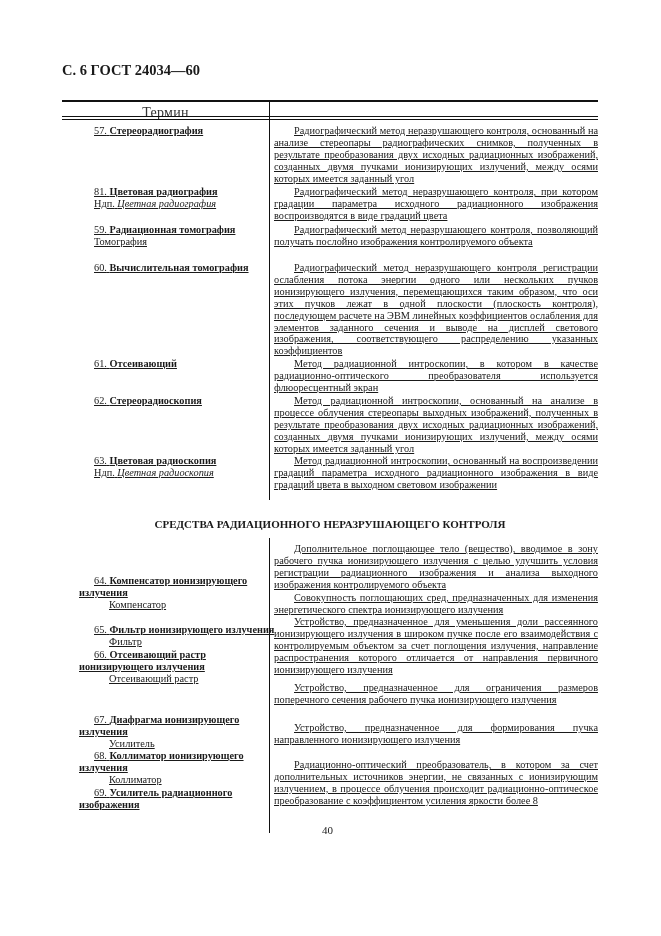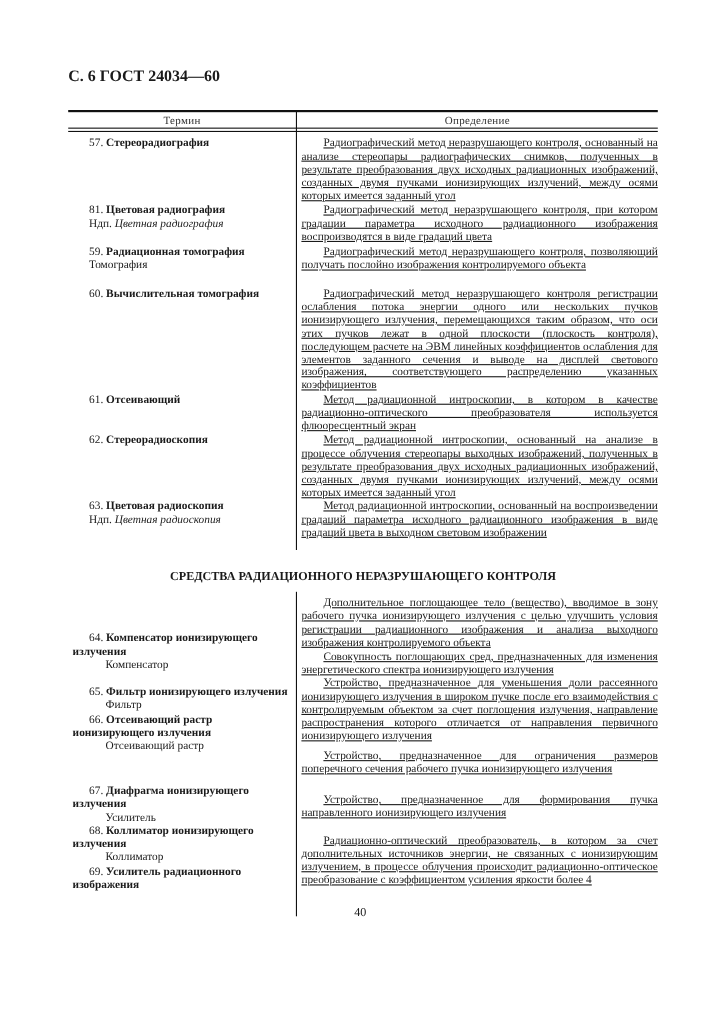--- a/index.html
+++ b/index.html
@@ -1,45 +1,44 @@
 <!DOCTYPE html>
 <html><head>
 <meta charset="utf-8">
 <style>
   html, body { margin:0; padding:0; background:#fff; }
   body { width:661px; height:936px; position:relative; overflow:hidden;
          font-family:"Liberation Serif", "DejaVu Serif", serif; color:#1a1a1a; }
   .page-header { position:absolute; left:62px; top:62px; font-size:14.5px; font-weight:bold; }
   .hdr-top { position:absolute; left:62px; top:100px; width:536px; border-top:2px solid #111; }
-  .hdr-row { position:absolute; left:62px; top:102px; width:536px; height:14px; font-size:10px; color:#333; letter-spacing:0.3px; }
+  .hdr-row { position:absolute; left:62px; top:102px; width:536px; height:14px; font-size:14px; color:#333; letter-spacing:0.3px; }
   .hdr-row .c1 { position:absolute; left:0; width:207px; text-align:center; top:3px; }
   .hdr-row .c2 { position:absolute; left:208px; width:328px; text-align:center; top:3px; }
   .hdr-dbl { position:absolute; left:62px; top:116px; width:536px; height:2px; border-top:1px solid #111; border-bottom:1px solid #111; }
   .vline { position:absolute; left:269px; width:0; border-left:1px solid #111; }
   .row { position:absolute; left:62px; width:536px; font-size:10.3px; line-height:11.9px; }
-  .term { position:absolute; left:4px; width:200px; }
+  .term { position:absolute; left:17px; width:200px;text-decoration:underline; }
   .def { position:absolute; left:212px; width:324px; text-align:justify;text-decoration:underline; }
   .term b { font-weight:bold; }
   .indent { padding-left:15px; }
   .sub { padding-left:15px; }
   .hang { text-indent:15px;margin-top:32px; }
   .def p { margin:0; text-indent:20px; text-align:justify; }
   .section-title { position:absolute; left:62px; width:536px; top:518px; text-align:center; font-weight:bold; font-size:11px; }
   .page-num { position:absolute; left:322px; top:824px; font-size:11px; }
   i { font-style:italic; }
 </style>
 </head>
 <body>
 
 <div class="page-header">С. 6 ГОСТ 24034—60</div>
 
 <div class="hdr-top"></div>
 <div class="hdr-row">
   <span class="c1">Термин</span>
-  <span class="c2">Определение</span>
 </div>
 <div class="hdr-dbl"></div>
 <div class="vline" style="top:100px;height:400px;"></div>
 
 <div class="row" style="top:125px;">
   <div class="term indent"><span>57.</span> <b>Стереорадиография</b></div>
   <div class="def">
       <p>Радиографический метод неразрушающего контроля, основанный на анализе стереопары радиографических снимков, полученных в результате преобразования двух исходных радиационных изображений, созданных двумя пучками ионизирующих излучений, между осями которых имеется заданный угол</p>
     </div>
 </div>
@@ -110,17 +109,17 @@
 </div>
 <div class="row" style="top:718px;">
   <div class="term hang"><span>68.</span> <b>Коллиматор ионизирующего излучения</b><div class="sub">Коллиматор</div></div>
   <div class="def" style="top:4px;">
       <p>Устройство, предназначенное для формирования пучка направленного ионизирующего излучения</p>
     </div>
 </div>
 <div class="row" style="top:755px;">
   <div class="term hang"><span>69.</span> <b>Усилитель радиационного изображения</b></div>
   <div class="def" style="top:4px;">
-      <p>Радиационно-оптический преобразователь, в котором за счет дополнительных источников энергии, не связанных с ионизирующим излучением, в процессе облучения происходит радиационно-оптическое преобразование с коэффициентом усиления яркости более 4</p>
+      <p>Радиационно-оптический преобразователь, в котором за счет дополнительных источников энергии, не связанных с ионизирующим излучением, в процессе облучения происходит радиационно-оптическое преобразование с коэффициентом усиления яркости более 8</p>
     </div>
 </div>
 
 <div class="page-num">40</div>
 
 </body></html>

